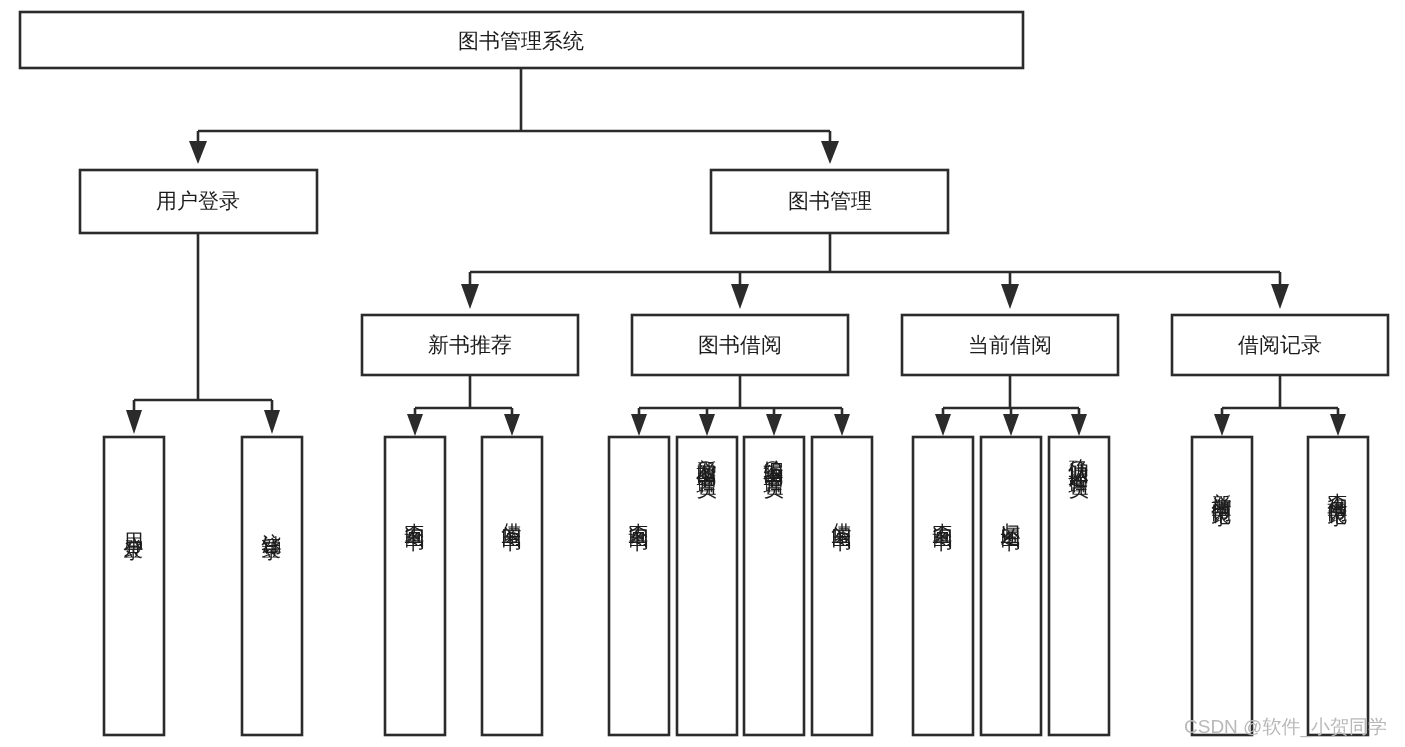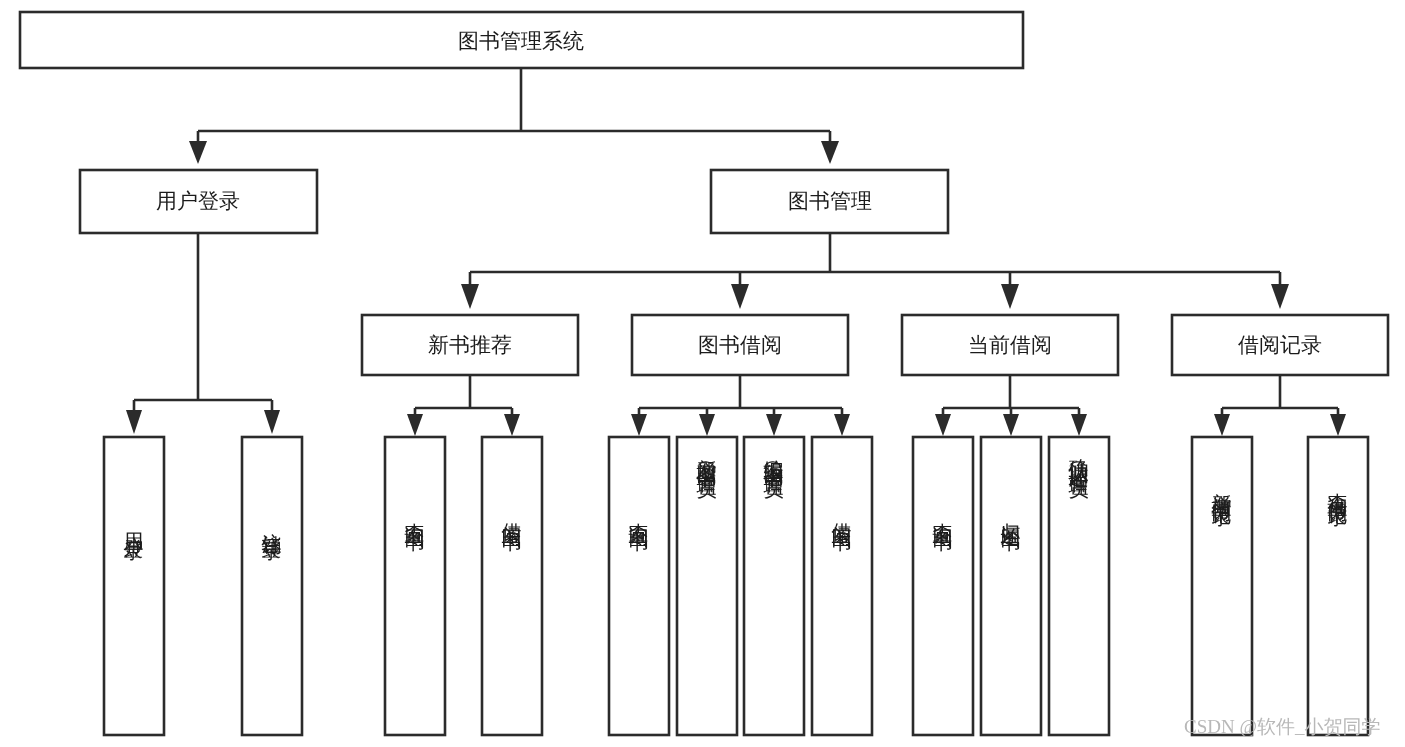--- a/index.html
+++ b/index.html
@@ -58,21 +58,21 @@
     color: #1c1c1c;
     letter-spacing: 3px;
     text-align: left;
     white-space: nowrap;
     pointer-events: none;
   }
   .watermark {
     position: absolute;
     left: 1184px;
     top: 714px;
-    font-family: Liberation Serif, serif;
+    font-family: Liberation Sans, sans-serif;
     font-size: 19px;
     color: #b8b8b8;
     white-space: nowrap;
   }
 </style>
 </head>
 <body>
 
 <div id="diagram-root">
 

